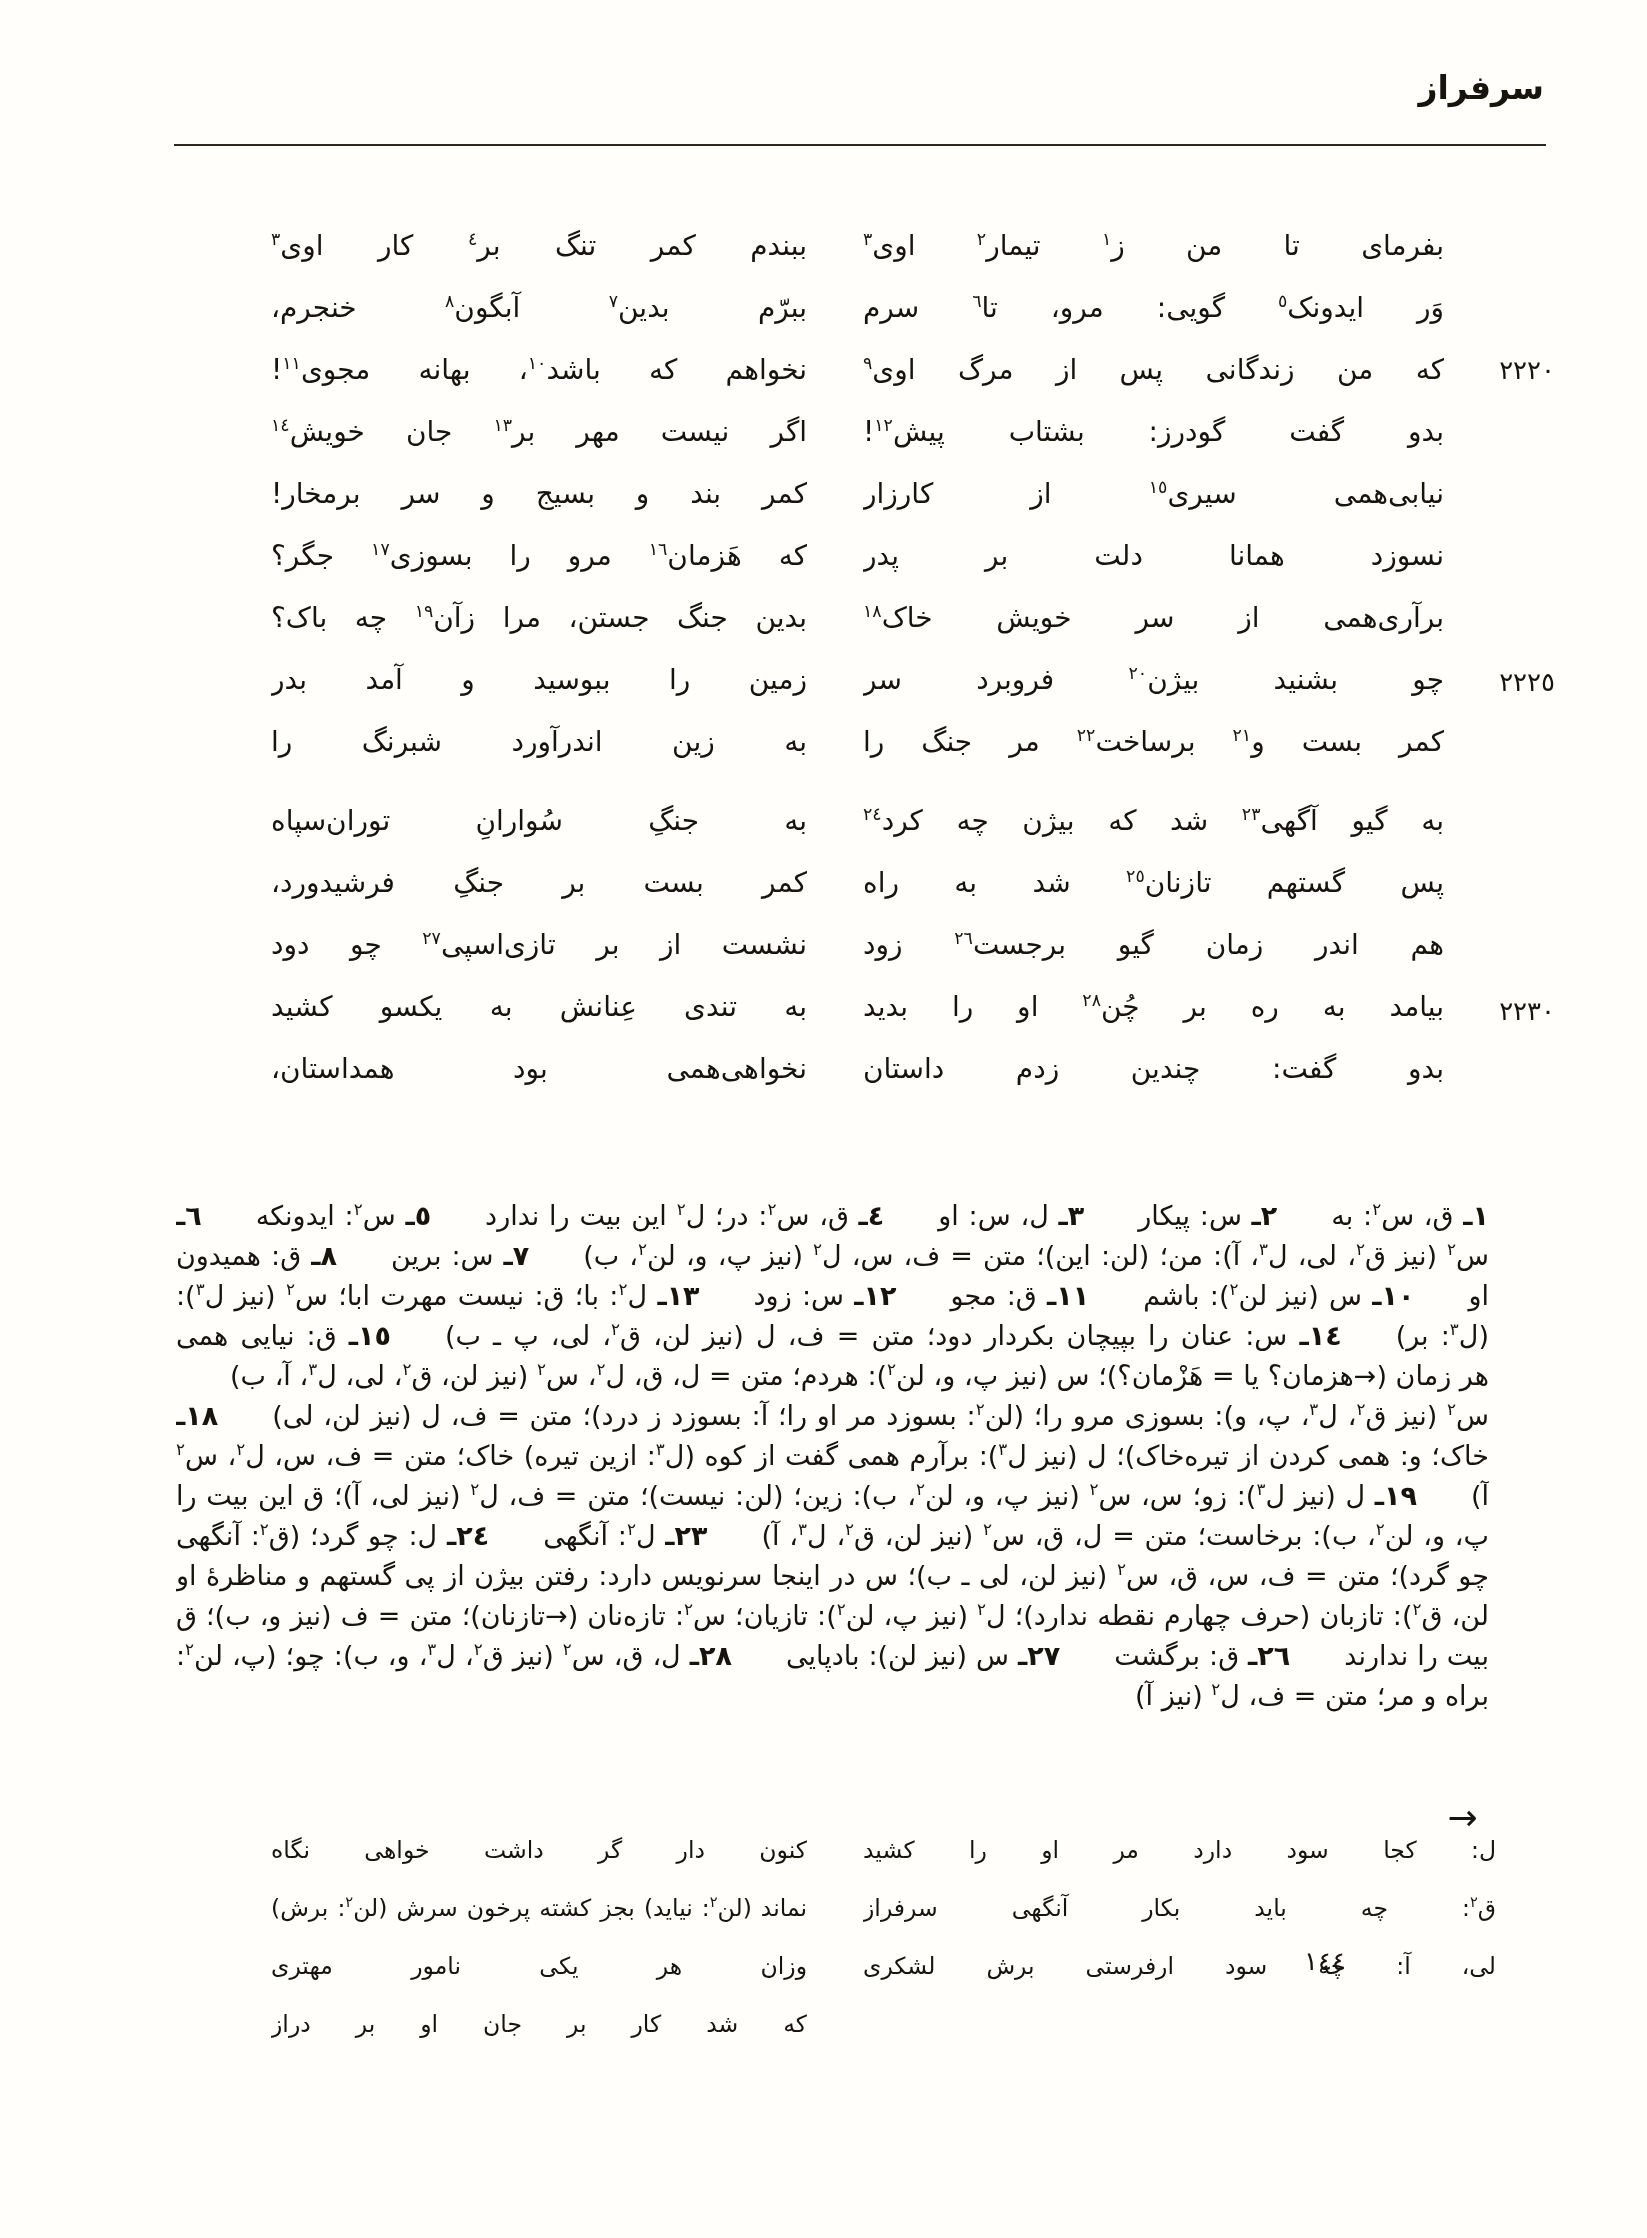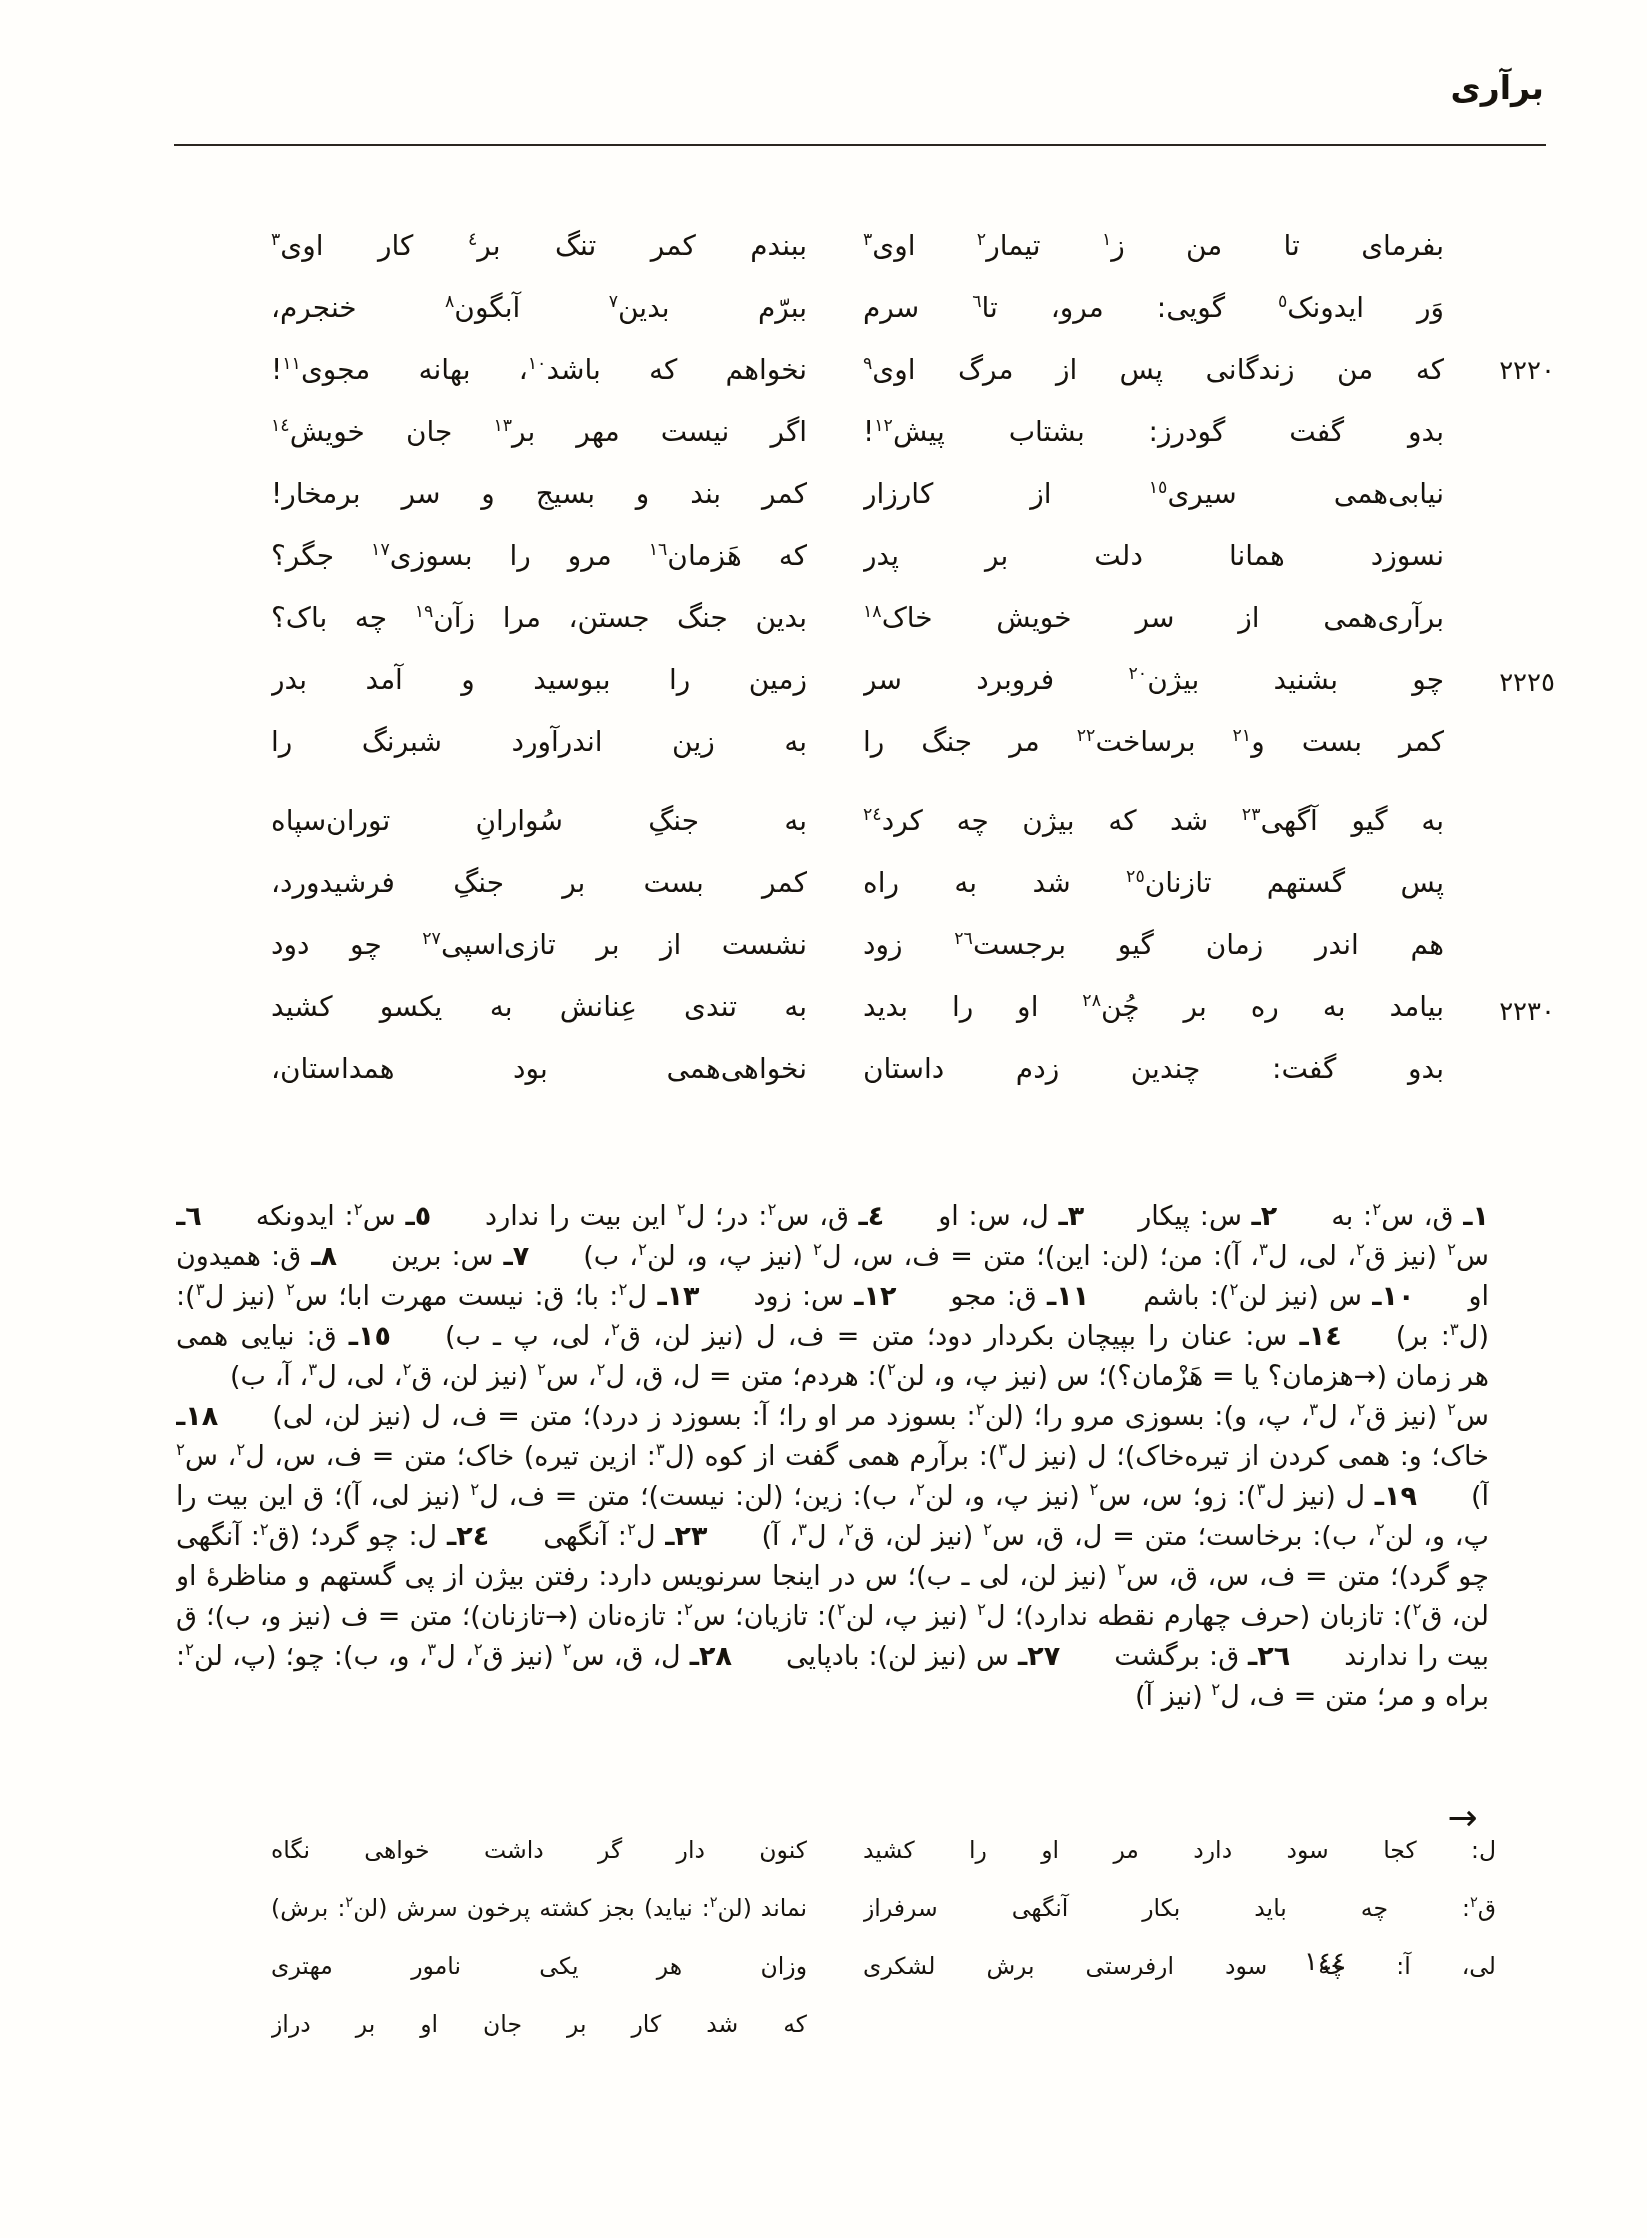--- a/index.html
+++ b/index.html
@@ -58,21 +58,21 @@
   .pagenum{
     position:absolute;top:1946px;left:0;width:1346px;
     text-align:right;font-size:26px;direction:rtl;letter-spacing:1.4px;
   }
 </style>
 </head>
 <body>
 
 <div class="page">
 
-  <div class="title">برآری</div>
+  <div class="title">سرفراز</div>
   <div class="rule"></div>
 
   <div class="vcol v-right">
     <div class="vline fmt">بفرمای تا من ز<sup>١</sup> تیمار<sup>٢</sup> اوی<sup>٣</sup></div>
     <div class="vline fmt">وَر ایدونک<sup>٥</sup> گویی: مرو، تا<sup>٦</sup> سرم</div>
     <div class="vline fmt">که من زندگانی پس از مرگ اوی<sup>٩</sup></div>
     <div class="vline fmt">بدو گفت گودرز: بشتاب پیش<sup>١٢</sup>!</div>
     <div class="vline fmt">نیابی‌همی سیری<sup>١٥</sup> از کارزار</div>
     <div class="vline fmt">نسوزد همانا دلت بر پدر</div>
     <div class="vline fmt">برآری‌همی از سر خویش خاک<sup>١٨</sup></div>

